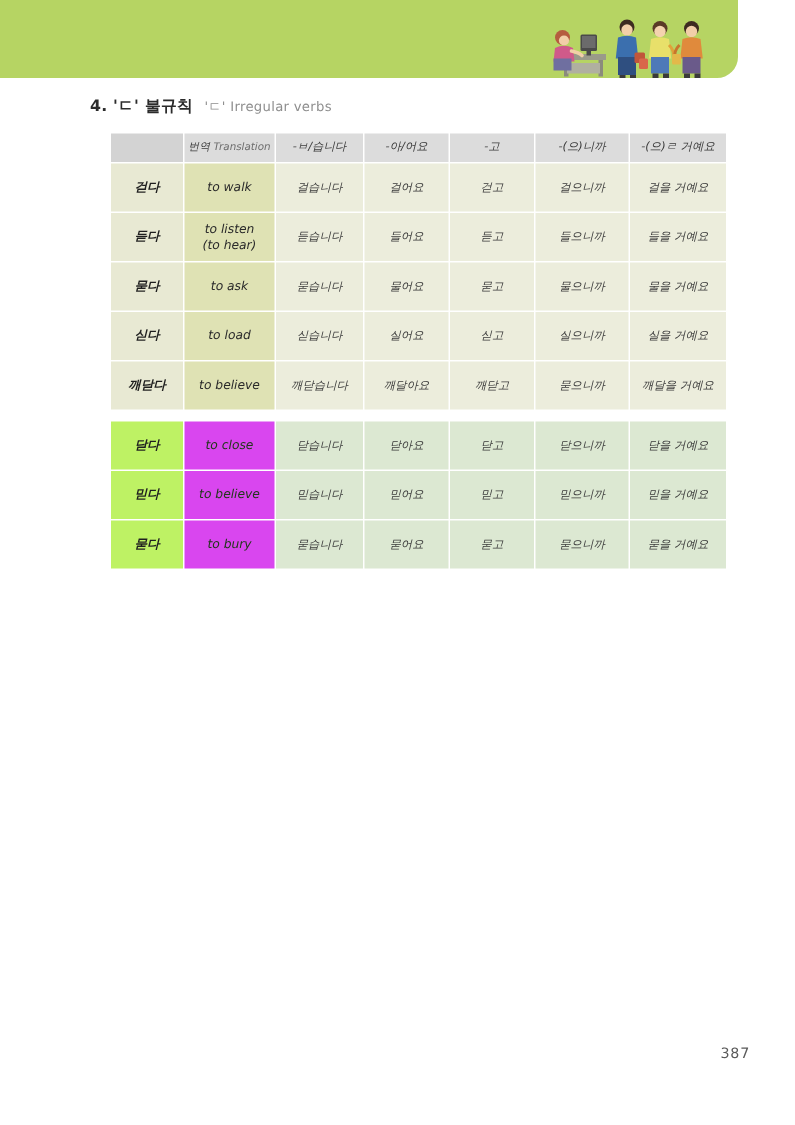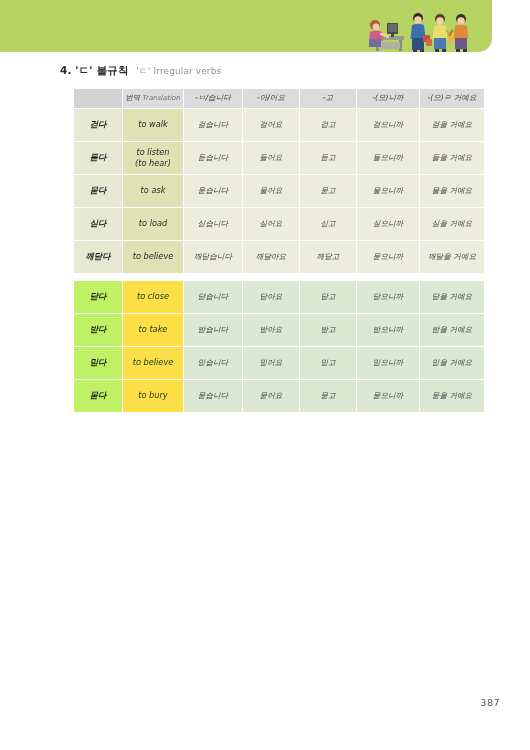--- a/index.html
+++ b/index.html
@@ -91,21 +91,21 @@
   tr.ga td          { background: #eceddc; height: 32px; }
   tr.ga td.verb     { background: #e8e9d3; font-weight: bold; font-size: 8.4px; color: #1f1f1f; }
   tr.ga td.trans    { background: #dfe2b4; font-size: 8.2px; color: #2b2b2b; text-align: center; }
 
   
   tr.spacer td { background: #ffffff; height: 6px; padding: 0; border: 0; }
 
   
   tr.gb td          { background: #dce8d2; height: 32px; }
   tr.gb td.verb     { background: #bef264; font-weight: bold; font-size: 8.4px; color: #1f1f1f; }
-  tr.gb td.trans    { background: #fde047; font-size: 8.2px; color: #23381c; }
+  tr.gb td.trans    { background: #d946ef; font-size: 8.2px; color: #23381c; }
   .two-line { display: block; }
 
   
   .page-num {
     position: absolute;
     right: 30px;
     bottom: 42px;
     font-size: 9.5px;
     color: #5a5a5a;
     letter-spacing: .5px;
@@ -263,31 +263,20 @@
       <td class="trans">
         <span class="two-line">to close</span>
       </td>
       <td>닫습니다</td>
       <td>닫아요</td>
       <td>닫고</td>
       <td>닫으니까</td>
       <td>닫을 거예요</td>
     </tr>
 
-    <tr class="gb">
-      <td class="verb">받다</td>
-      <td class="trans">
-        <span class="two-line">to take</span>
-      </td>
-      <td>받습니다</td>
-      <td>받아요</td>
-      <td>받고</td>
-      <td>받으니까</td>
-      <td>받을 거예요</td>
-    </tr>
 
     <tr class="gb">
       <td class="verb">믿다</td>
       <td class="trans">
         <span class="two-line">to believe</span>
       </td>
       <td>믿습니다</td>
       <td>믿어요</td>
       <td>믿고</td>
       <td>믿으니까</td>

